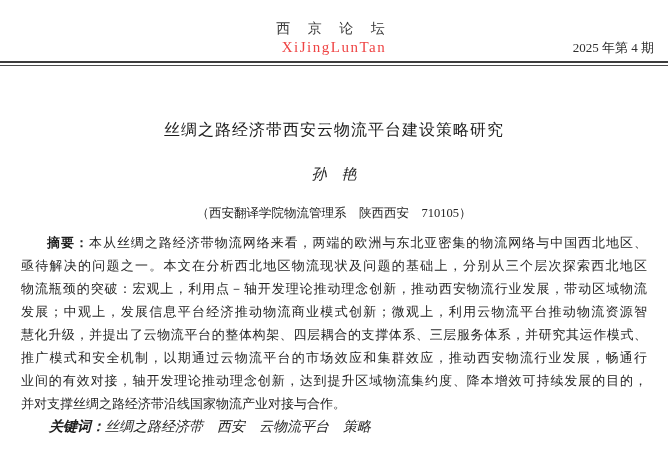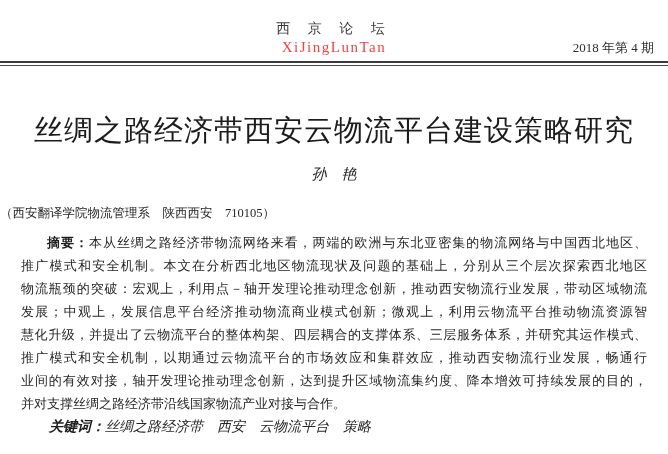--- a/index.html
+++ b/index.html
@@ -51,37 +51,37 @@
   .double-rule {
     margin-top: 5px;
     height: 2px;
     border-top: 2px solid #3c3c3c;
     border-bottom: 1.5px solid #4a4a4a;
   }
   
   .article-title {
     margin: 48px 0 0 0;
     text-align: center;
-    font-size: 29px;
+    font-size: 16px;
     font-weight: normal;
     letter-spacing: 1px;
     line-height: 32px;
     color: #1c1c1c;
   }
   .author-name {
     margin-top: 19px;
     text-align: center;
     font-size: 15px;
     line-height: 19px;
     color: #222222;
     font-style: italic;
   }
   .affiliation {
     margin-top: 21px;
-    text-align: left;
+    text-align: center;
     font-size: 12.5px;
     line-height: 16px;
     color: #262626;
   }
   
   .abstract {
     margin: 10px 21px 0 21px;
     font-size: 13px;
     line-height: 23px;
     color: #262626;
@@ -112,34 +112,34 @@
   }
 </style>
 </head>
 <body>
 
 <div class="page">
 
   <header class="masthead">
     <div class="journal-cn">西 京 论 坛</div>
     <div class="journal-en">XiJingLunTan</div>
-    <div class="issue-info">2018 年第 4 期</div>
+    <div class="issue-info">2025 年第 4 期</div>
   </header>
 
   <div class="double-rule"></div>
 
   <h1 class="article-title">丝绸之路经济带西安云物流平台建设策略研究</h1>
 
   <div class="author-name">孙　艳</div>
 
   <div class="affiliation">（西安翻译学院物流管理系　陕西西安　710105）</div>
 
   <section class="abstract">
       <div class="abs-line j first"><b>摘要：</b>本从丝绸之路经济带物流网络来看，两端的欧洲与东北亚密集的物流网络与中国西北地区、</div>
-      <div class="abs-line j">推广模式和安全机制。本文在分析西北地区物流现状及问题的基础上，分别从三个层次探索西北地区</div>
+      <div class="abs-line j">亟待解决的问题之一。本文在分析西北地区物流现状及问题的基础上，分别从三个层次探索西北地区</div>
       <div class="abs-line j">物流瓶颈的突破：宏观上，利用点－轴开发理论推动理念创新，推动西安物流行业发展，带动区域物流</div>
       <div class="abs-line j">发展；中观上，发展信息平台经济推动物流商业模式创新；微观上，利用云物流平台推动物流资源智</div>
       <div class="abs-line j">慧化升级，并提出了云物流平台的整体构架、四层耦合的支撑体系、三层服务体系，并研究其运作模式、</div>
       <div class="abs-line j">推广模式和安全机制，以期通过云物流平台的市场效应和集群效应，推动西安物流行业发展，畅通行</div>
       <div class="abs-line j">业间的有效对接，轴开发理论推动理念创新，达到提升区域物流集约度、降本增效可持续发展的目的，</div>
       <div class="abs-line">并对支撑丝绸之路经济带沿线国家物流产业对接与合作。</div>
     </section>
 
   <div class="keywords">
     <b class="kw-label">关键词：</b><span>丝绸之路经济带　西安　云物流平台　策略</span>

